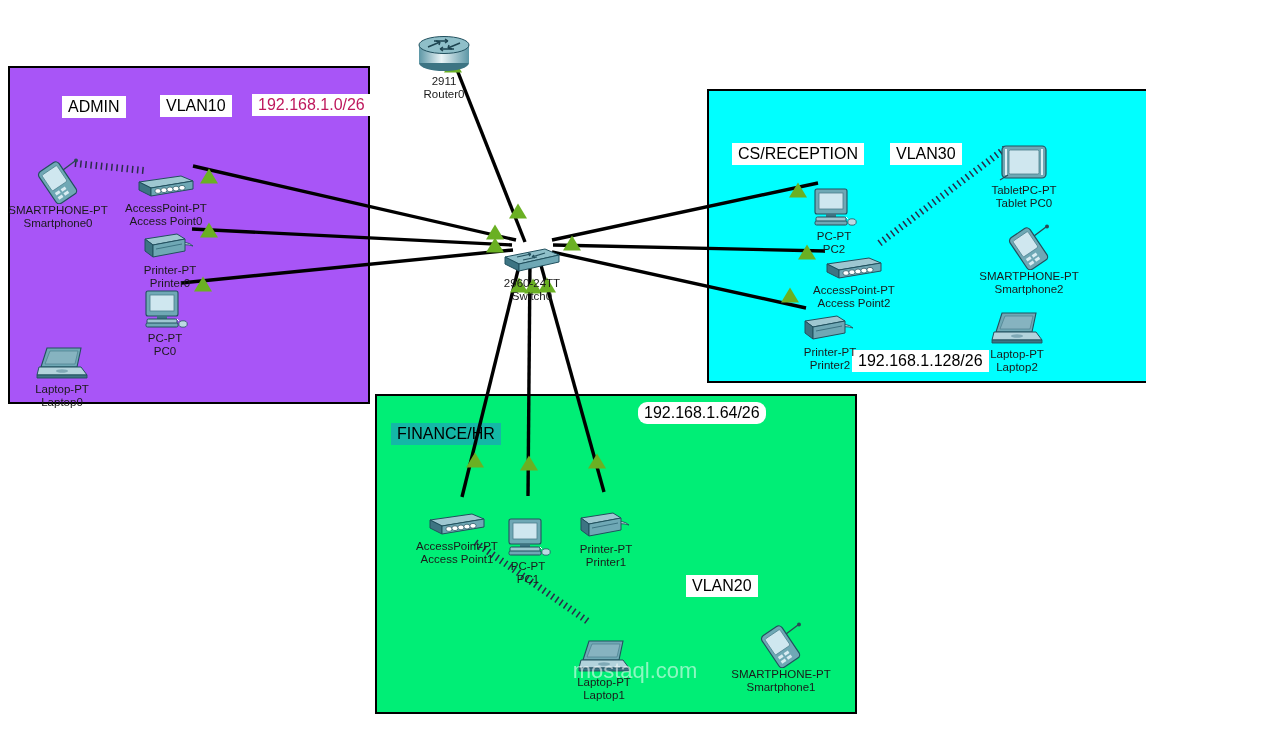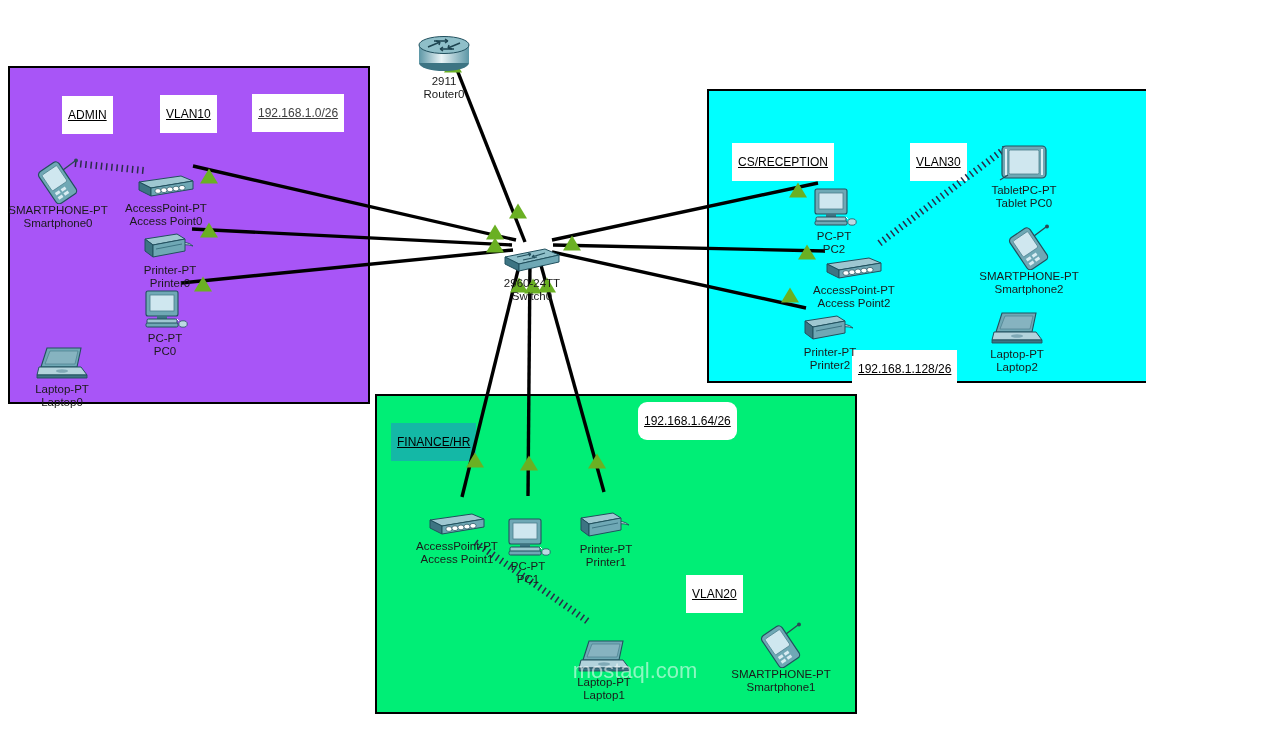--- a/index.html
+++ b/index.html
@@ -21,26 +21,25 @@
   .zone {
     position: absolute;
     border: 2px solid #000000;
     box-sizing: border-box;
   }
   
   .tag {
     position: absolute;
     background: #ffffff;
     color: #000000;
-    font-size: 12px;
+    font-size: 16px;
     line-height: 14px;
-    padding: 12px 6px;
+    padding: 4px 6px;
     white-space: nowrap;
     font-family: "Liberation Sans", sans-serif;
-    text-decoration: underline;
   }
   
   .node {
     position: absolute;
     width: 120px;
     margin-left: -60px;
     text-align: center;
     z-index: 6;
   }
   .node .icon {
@@ -323,23 +322,23 @@
       <rect x="23" y="32" width="5" height="3" fill="#d8ecf2"></rect>
       <rect x="16" y="37" width="5" height="3" fill="#d8ecf2"></rect>
       <rect x="23" y="37" width="5" height="3" fill="#d8ecf2"></rect>
     </g>
   </svg></span><div class="cap">SMARTPHONE-PT</div><div class="cap">Smartphone1</div></div>
     </div>
 
   <div id="tags">
       <div class="tag" style="left: 62px; top: 96px; background: rgb(255, 255, 255); color: rgb(0, 0, 0);">ADMIN</div>
       <div class="tag" style="left: 160px; top: 95px; background: rgb(255, 255, 255); color: rgb(0, 0, 0);">VLAN10</div>
-      <div class="tag" style="left: 252px; top: 94px; background: rgb(255, 255, 255); color: #404040;">192.168.1.0/26</div>
+      <div class="tag" style="left: 252px; top: 94px; background: rgb(255, 255, 255); color: #be185d;">192.168.1.0/26</div>
       <div class="tag" style="left: 732px; top: 143px; background: rgb(255, 255, 255); color: rgb(0, 0, 0);">CS/RECEPTION</div>
-      <div class="tag" style="left: 890px; top: 143px; background: rgb(255, 255, 255); color: rgb(0, 0, 0); margin-left: 20px;">VLAN30</div>
+      <div class="tag" style="left: 890px; top: 143px; background: rgb(255, 255, 255); color: rgb(0, 0, 0);">VLAN30</div>
       <div class="tag" style="left: 852px; top: 350px; background: rgb(255, 255, 255); color: rgb(0, 0, 0);">192.168.1.128/26</div>
       <div class="tag" style="left: 391px; top: 423px; background: #14b8a6; color: rgb(0, 0, 0);">FINANCE/HR</div>
       <div class="tag" style="left: 638px; top: 402px; background: rgb(255, 255, 255); color: rgb(0, 0, 0); border-radius: 9px;">192.168.1.64/26</div>
       <div class="tag" style="left: 678px; top: 575px; background: rgb(255, 255, 255); color: rgb(0, 0, 0); margin-left: 8px;">VLAN20</div>
     </div>
 
   <div id="watermark">
     <span class="wm-en">mostaql.com</span>
   </div>
 

